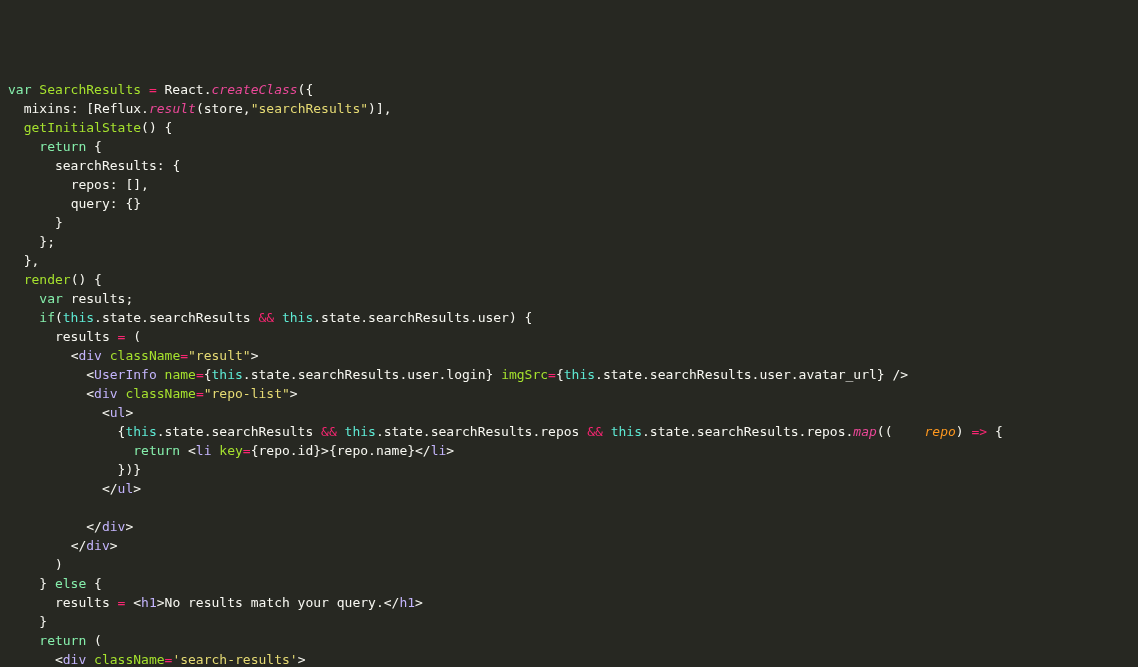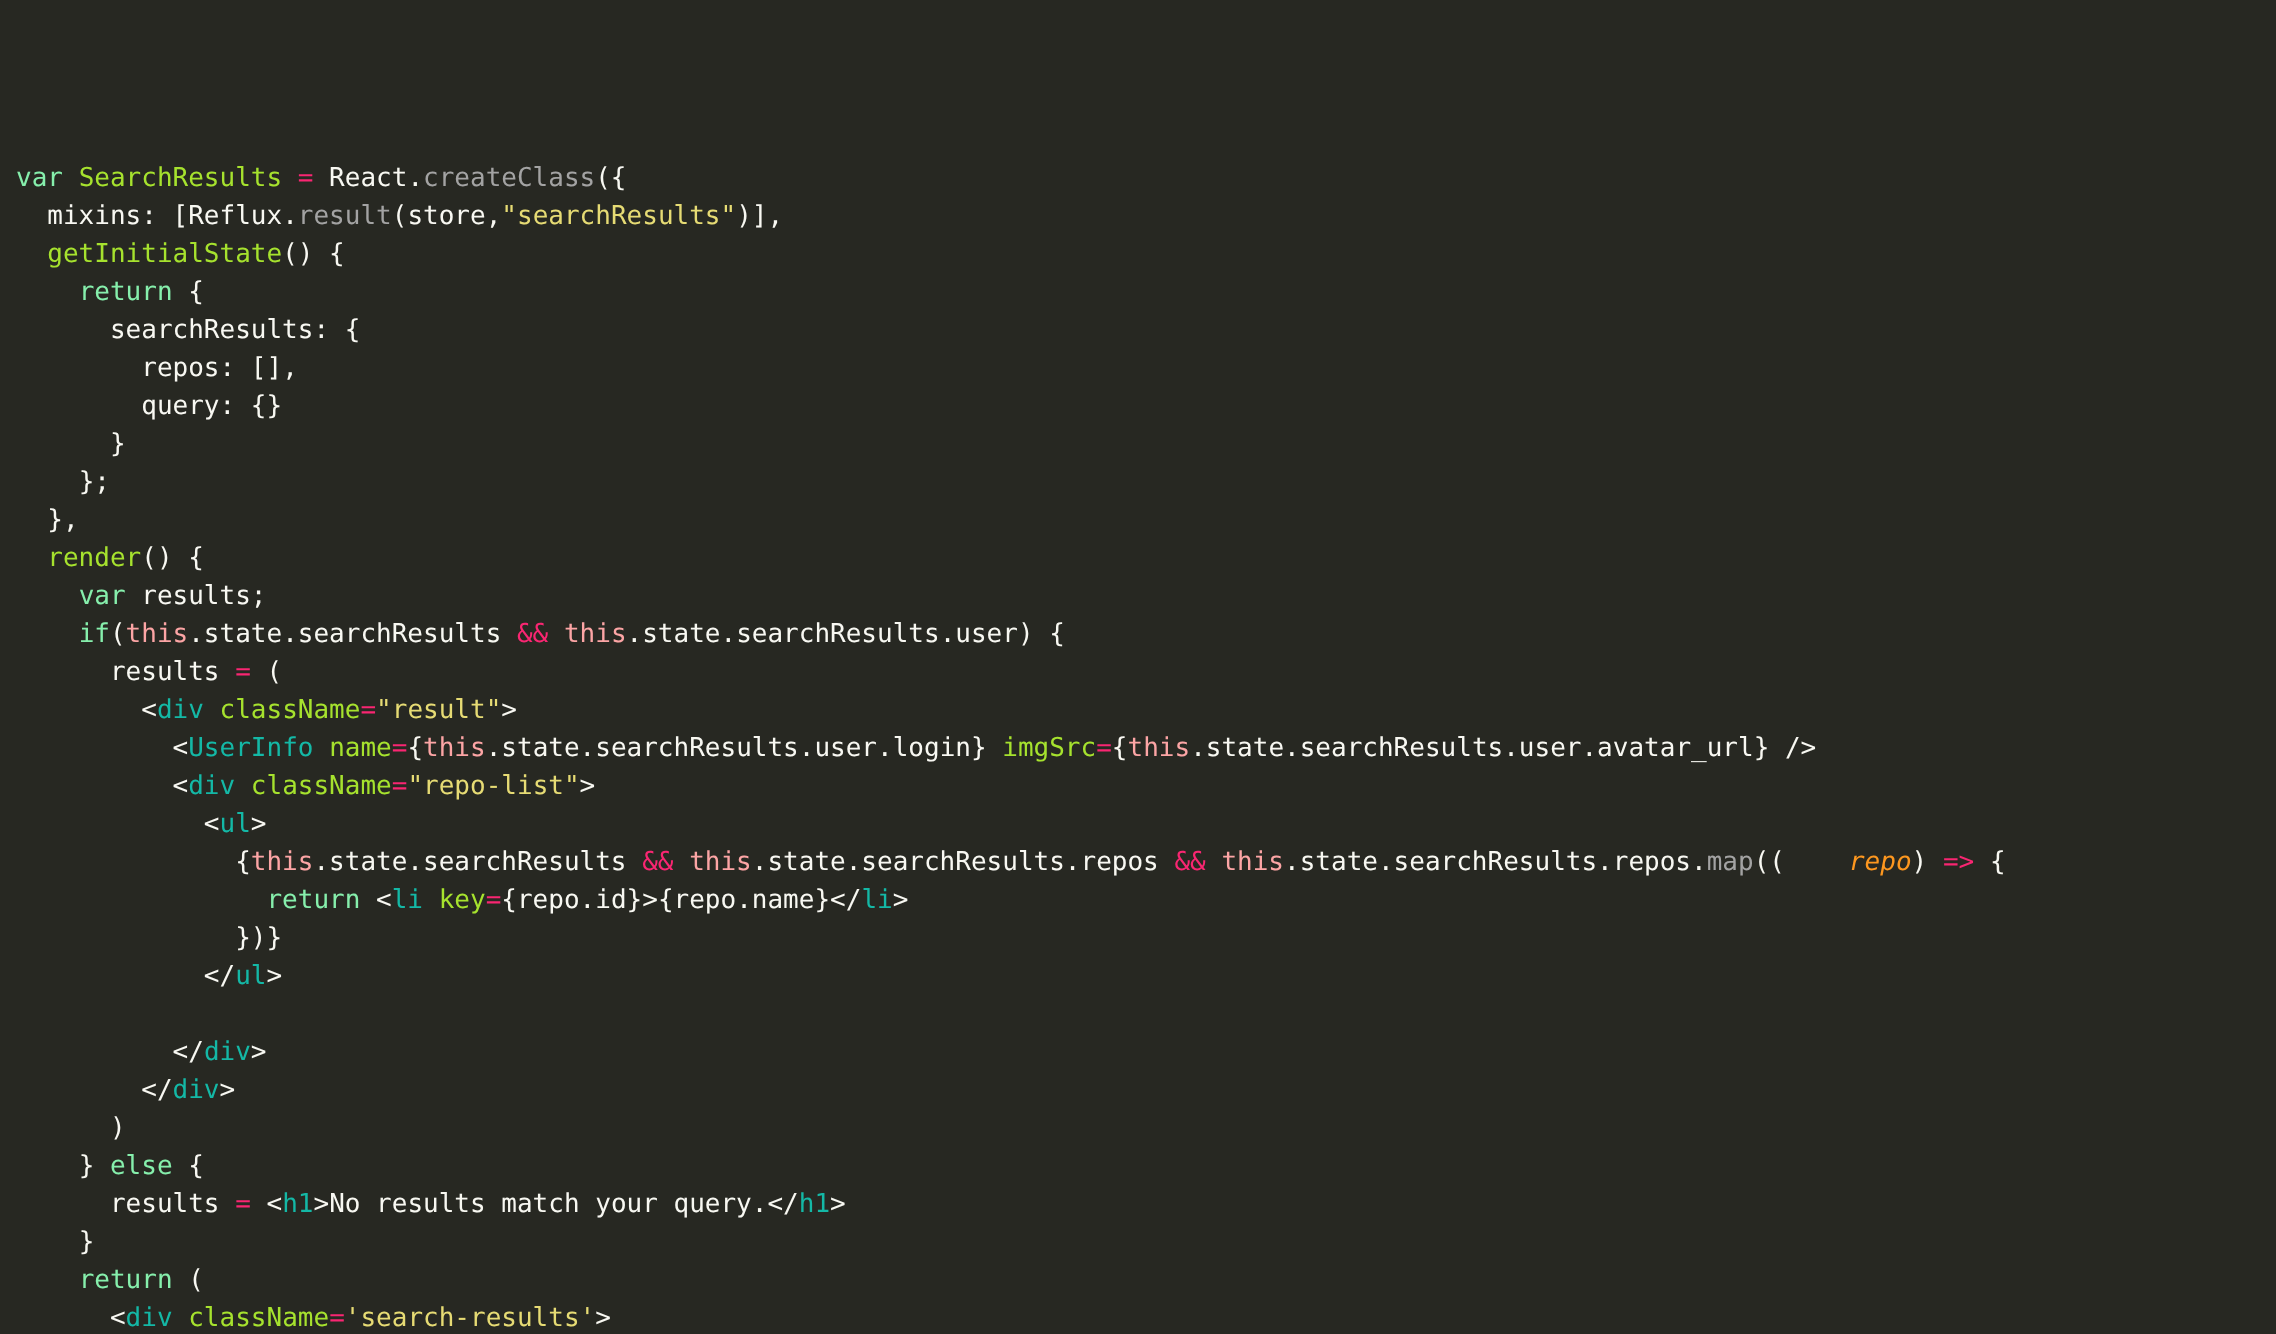--- a/index.html
+++ b/index.html
@@ -11,27 +11,27 @@
     line-height: 19px;
     color: #f8f8f2;
     white-space: pre;
     width: 1138px;
     height: 667px;
     box-sizing: border-box;
     overflow: hidden;
   }
   .kw   { color: #86efac; }    
   .decl { color: #a6e22e; }                          
-  .func { color: #a3a3a3; }                          
+  .func { color: #ec4899; font-style: italic; }                          
   .op   { color: #f92672; }                          
   .str  { color: #e6db74; }                          
-  .tag  { color: #14b8a6; }                          
+  .tag  { color: #c4b5fd; }                          
   .attr { color: #a6e22e; }                          
   .param{ color: #fd971f; font-style: italic; margin-left: 32px; }      
-  .thin { color: #fca5a5; }                          
+  .thin { color: #5eead4; }                          
   .pln  { color: #f8f8f2; }                          
 </style>
 </head>
 <body>
 
 
 
 <div><span><span class="kw">var</span> <span class="decl">SearchResults</span> <span class="op">=</span> <span class="pln">React</span><span class="pln">.</span><span class="func">createClass</span><span class="pln">({</span></span>
 <span>  <span class="pln">mixins</span><span class="pln">:</span> <span class="pln">[</span><span class="pln">Reflux</span><span class="pln">.</span><span class="func">result</span>(<span class="pln">store</span><span class="pln">,</span><span class="str">"searchResults"</span><span class="pln">)],</span></span>
 <span>  <span class="decl">getInitialState</span><span class="pln">()</span> <span class="pln">{</span></span>

